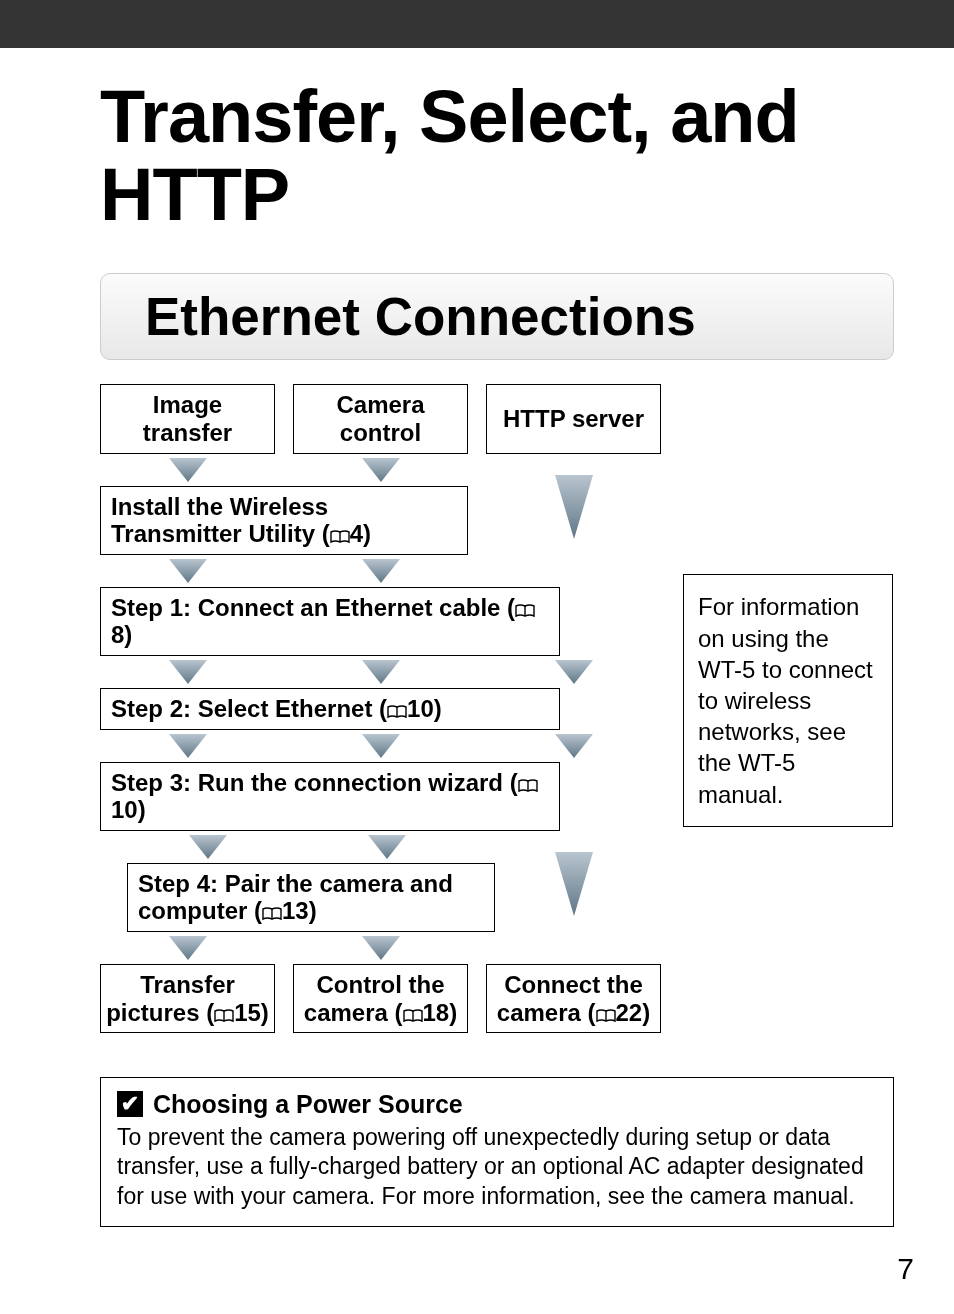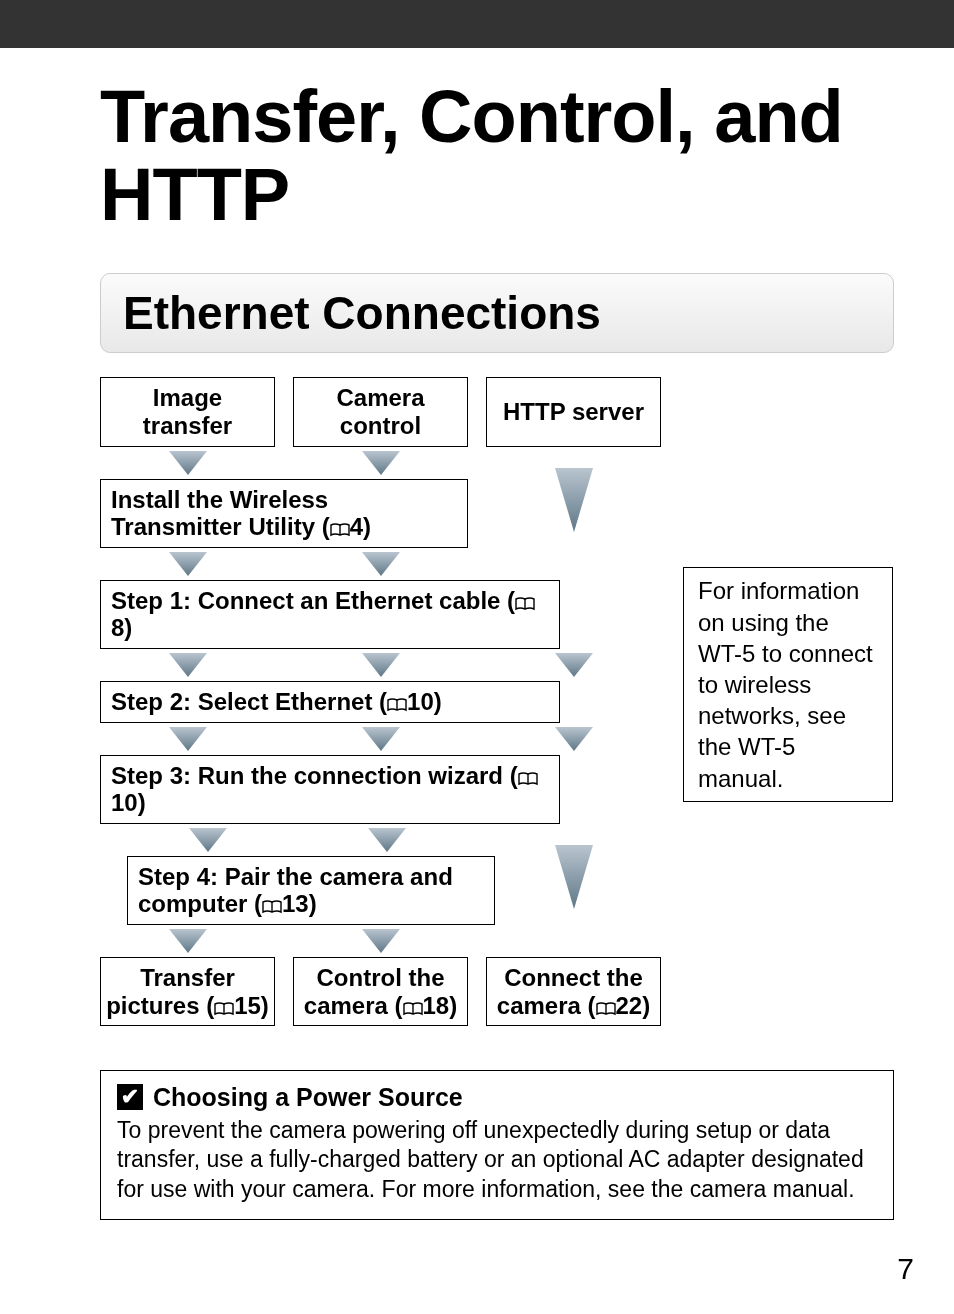--- a/index.html
+++ b/index.html
@@ -26,43 +26,43 @@
     font-weight: 700;
     font-size: 74px;
     line-height: 1.05;
     margin: 20px 0 40px 0;
     letter-spacing: -1px;
   }
   .section-heading {
     background: linear-gradient(#fbfbfb,#e8e8e8);
     border: 1px solid #ccc;
     border-radius: 10px;
-    padding: 12px 22px;
+    padding: 12px 44px;
     font-family: "Arial Narrow", "Helvetica Condensed", Arial, sans-serif;
     font-stretch: condensed;
     font-weight: 700;
-    font-size: 46px;
+    font-size: 53px;
     margin-bottom: 24px;
   }
   .intro {
     font-size: 25px;
     line-height: 1.3;
     margin-bottom: 28px;
   }
   .diagram-row {
     display:flex;
     align-items:flex-start;
     gap: 22px;
   }
   .flow {
     flex: 0 0 560px;
   }
   .aside {
     border:1px solid #000;
-    padding:7px 14px;
+    padding:16px 14px;
     font-size:24px;
     line-height:1.3;
     margin-top: 190px;
     width: 210px;
   }
   .triple-row, .double-wide-row, .full-row {
     display:flex;
     gap:18px;
     border-radius:9px;
   }
@@ -120,21 +120,21 @@
     font-size:30px;
   }
 </style>
 </head>
 <body>
 
 <div class="header-bar"></div>
 
 <div class="page">
 
-  <h1 class="page-title">Transfer, Control, and HTTP</h1>
+  <h1 class="page-title">Transfer, Select, and HTTP</h1>
 
   <div class="section-heading">Ethernet Connections</div>
 
 
   <div class="diagram-row">
     <div class="flow">
 
       <div class="triple-row">
         <div class="box col-box">Image transfer</div>
         <div class="box col-box">Camera control</div>

